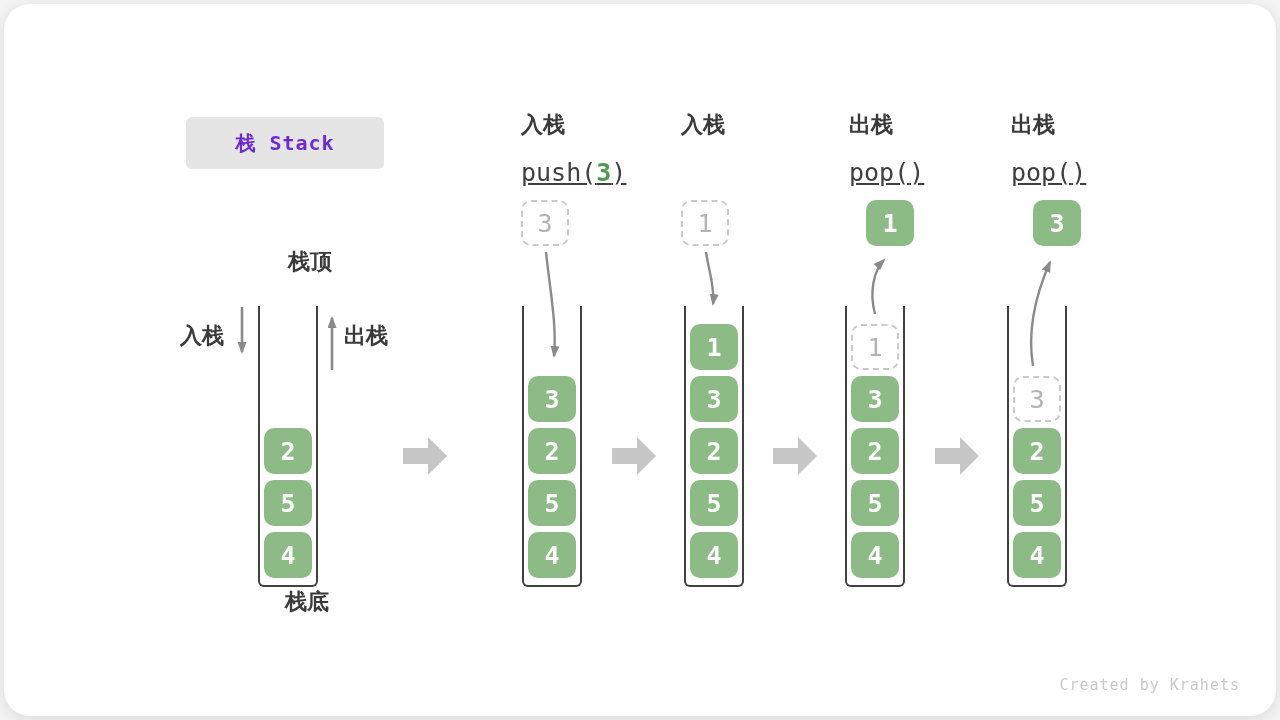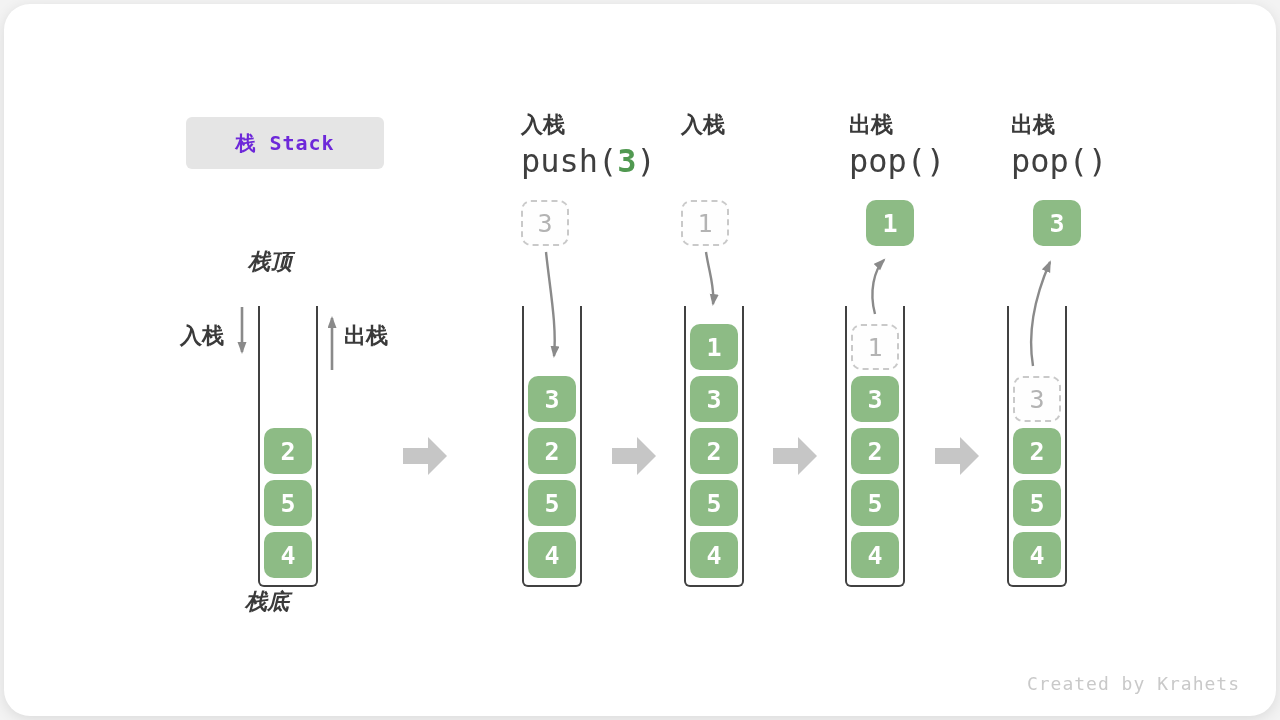--- a/index.html
+++ b/index.html
@@ -17,23 +17,23 @@
     display:flex;align-items:center;justify-content:center;
     font-family:"DejaVu Sans Mono",monospace;
     font-size:20px;font-weight:bold;color:#6d28d9;letter-spacing:1px;
   }
   
   .op{width:170px;}
   .op-label{
     font-size:22px;font-weight:bold;color:var(--ink,#3a3a3a);line-height:26px;
   }
   .op-code{
-    margin-top:8px;
+    margin-top:20px;
     font-family:"DejaVu Sans Mono",monospace;
-    font-size:32px;color:var(--code-ink,#3f3f3f);line-height:30px;
+    font-size:25px;color:var(--code-ink,#3f3f3f);line-height:30px;text-decoration:underline;
   }
   .op-code .num{color:var(--code-green,#519951);font-weight:bold;}
   
   .frame{
     width:60px;height:281px;top:302px;
     border-left:2px solid var(--frame,#414141);
     border-right:2px solid var(--frame,#414141);
     border-bottom:2px solid var(--frame,#414141);
     border-radius:0 0 6px 6px;
     box-sizing:border-box;background:transparent;
@@ -47,26 +47,26 @@
   }
   .cell.ghost{
     background:#fefefe;color:var(--ghost-text,#b3b3b3);
     border:2px dashed var(--ghost-border,#c9c9c9);
     box-sizing:border-box;font-weight:normal;
   }
   
   .cjk{
     font-size:22px;font-weight:bold;color:var(--ink,#3a3a3a);white-space:nowrap;
   }
-  .centered{text-align:left;font-style:italic;}
+  .centered{text-align:right;}
   svg.overlay{position:absolute;left:0;top:0;pointer-events:none;}
   .watermark{
     right:36px;bottom:22px;
     font-family:"DejaVu Sans Mono",monospace;
-    font-size:18px;color:var(--watermark,#c9c9c9);letter-spacing:1px;
+    font-size:15px;color:var(--watermark,#c9c9c9);letter-spacing:1px;
   }
 </style>
 </head>
 <body>
 
 <div class="canvas">
 
   <div class="abs title-box">
     <span>栈 Stack</span>
   </div>

